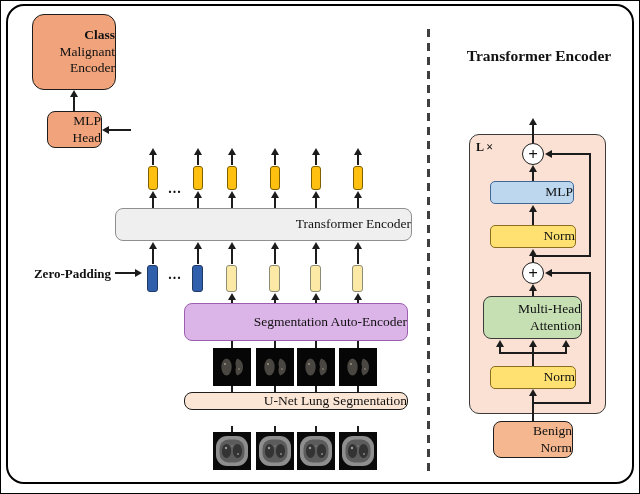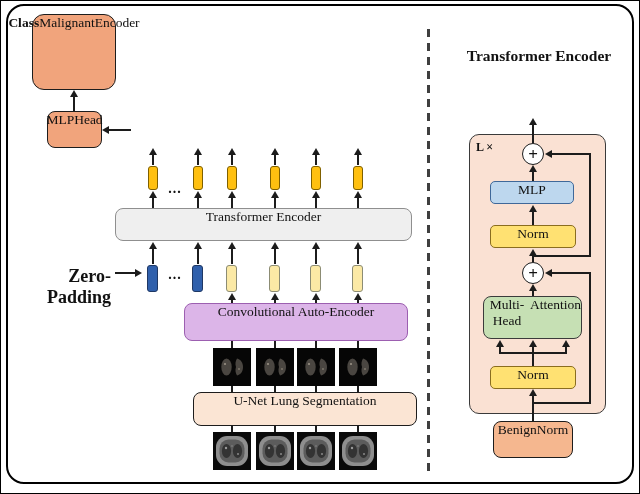--- a/index.html
+++ b/index.html
@@ -14,21 +14,21 @@
   }
   .divider{
     position:absolute;left:426px;top:28px;width:3px;height:446px;
     background:repeating-linear-gradient(to bottom,#3f3f3f 0 8px,transparent 8px 14px);
   }
   .title{
     position:absolute;font-weight:bold;font-size:15.5px;text-align:center;
   }
   .box{
     position:absolute;box-sizing:border-box;border:1.5px solid #2d2d2d;
-    display:flex;align-items:flex-start;justify-content:center;
+    display:flex;flex-direction:column;align-items:flex-end;justify-content:center;
     text-align:center;font-size:13.5px;line-height:1.22;
   }
   .class-box{background:#F1A47C;border-radius:12px;border-color:#1d1d1d;}
   .mlp-head-box{background:#F1A47C;border-radius:8px;border-color:#1d1d1d;}
   .concat-box{background:#FBE79C;border-radius:8px;border-color:#3c3c3c;}
   .te-box{background:#EFEFEF;border-radius:8px;border-color:#8f8f8f;}
   .cae-box{background:#DCB5E8;border-radius:8px;border-color:#9C5FB0;}
   .unet-box{background:#FBE5D4;border-radius:8px;border-color:#1d1d1d;}
   .enc-box{background:#FAE1D3;border-radius:10px;border-color:#3a3a3a;}
   .mlp-box{background:#BDD7EE;border-radius:5px;border-color:#3f6899;}
@@ -38,21 +38,21 @@
   .token{position:absolute;box-sizing:border-box;border:1.3px solid;border-radius:3px;}
   .token-orange{width:10px;height:24px;background:#FFC010;border-color:#7F6000;}
   .token-blue{width:11px;height:27px;background:#3060AC;border-color:#1F3864;}
   .token-pale{width:11px;height:27px;background:#FBE9A5;border-color:#8C8C74;}
   .vline{position:absolute;width:2px;background:#1c1c1c;}
   .hline{position:absolute;height:2px;background:#1c1c1c;}
   .ah-up{position:absolute;width:0;height:0;border-left:4px solid transparent;border-right:4px solid transparent;border-bottom:7px solid #1c1c1c;}
   .ah-left{position:absolute;width:0;height:0;border-top:4px solid transparent;border-bottom:4px solid transparent;border-right:7px solid #1c1c1c;}
   .ah-right{position:absolute;width:0;height:0;border-top:4px solid transparent;border-bottom:4px solid transparent;border-left:7px solid #1c1c1c;}
   .dots{position:absolute;font-weight:bold;font-size:14px;letter-spacing:1px;}
-  .zp-label{position:absolute;font-weight:bold;font-size:18px;text-align:right;}
+  .zp-label{position:absolute;font-weight:bold;font-size:13px;text-align:right;}
   .plus-circle{
     position:absolute;width:22px;height:22px;border-radius:50%;background:#fff;
     border:1.6px solid #1c1c1c;box-sizing:border-box;display:flex;align-items:center;
     justify-content:center;font-size:17px;font-weight:bold;line-height:1;z-index:3;
   }
   .repeat-label{position:absolute;font-weight:bold;font-size:12px;}
   .ct{position:absolute;width:38px;height:38px;}
   .b{font-weight:bold;}
   .z2{z-index:2;}
 </style>
@@ -148,21 +148,21 @@
   <div class="ah-up" style="left:227px;top:292px;"></div>
     <div class="vline" style="left:230px;top:296px;height:6px;"></div>
   <div class="ah-up" style="left:270px;top:292px;"></div>
     <div class="vline" style="left:273px;top:296px;height:6px;"></div>
   <div class="ah-up" style="left:311px;top:292px;"></div>
     <div class="vline" style="left:314px;top:296px;height:6px;"></div>
   <div class="ah-up" style="left:353px;top:292px;"></div>
     <div class="vline" style="left:356px;top:296px;height:6px;"></div>
 
   <div class="box cae-box" style="left:183px;top:302px;width:224px;height:38px;">
-    <span>Convolutional Auto-Encoder</span>
+    <span>Segmentation Auto-Encoder</span>
   </div>
 
   <div class="vline" style="left:230px;top:340px;height:8px;"></div>
   <div class="vline" style="left:273px;top:340px;height:8px;"></div>
   <div class="vline" style="left:314px;top:340px;height:8px;"></div>
   <div class="vline" style="left:356px;top:340px;height:8px;"></div>
 
   <div class="ct" style="left:212px;top:347px;">
     <svg width="38" height="38" viewBox="0 0 38 38">
         <rect width="38" height="38" fill="#060606"></rect>
@@ -198,21 +198,21 @@
         <circle cx="12" cy="16" r="1.1" fill="#989084"></circle>
         <circle cx="26" cy="21" r="0.9" fill="#847c70"></circle>
       </svg>
   </div>
 
   <div class="vline" style="left:230px;top:385px;height:6px;"></div>
   <div class="vline" style="left:273px;top:385px;height:6px;"></div>
   <div class="vline" style="left:314px;top:385px;height:6px;"></div>
   <div class="vline" style="left:356px;top:385px;height:6px;"></div>
 
-  <div class="box unet-box" style="left:192px;top:391px;width:224px;height:34px;">
+  <div class="box unet-box" style="left:183px;top:391px;width:224px;height:18px;">
     <span>U-Net Lung Segmentation</span>
   </div>
 
   <div class="vline" style="left:230px;top:425px;height:6px;"></div>
   <div class="vline" style="left:273px;top:425px;height:6px;"></div>
   <div class="vline" style="left:314px;top:425px;height:6px;"></div>
   <div class="vline" style="left:356px;top:425px;height:6px;"></div>
 
   <div class="ct" style="left:212px;top:431px;">
     <svg width="38" height="38" viewBox="0 0 38 38">

